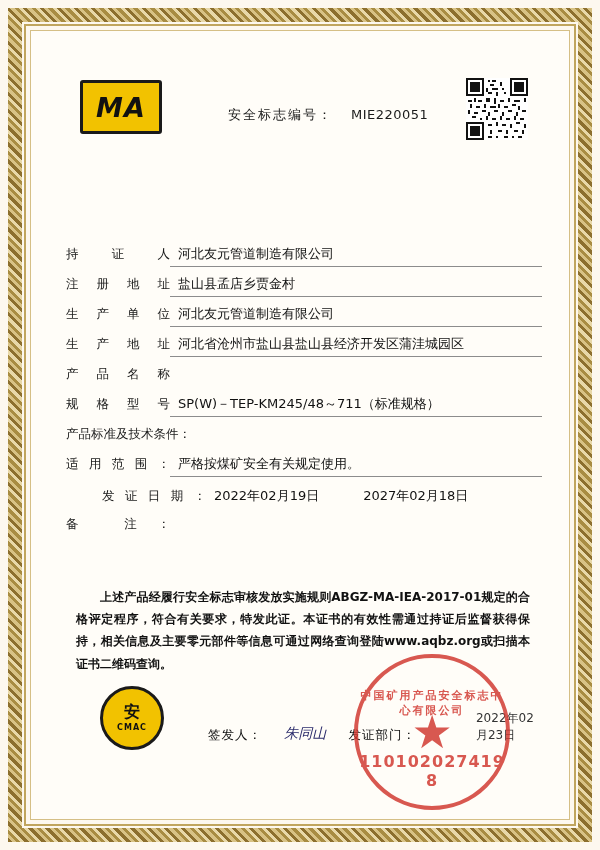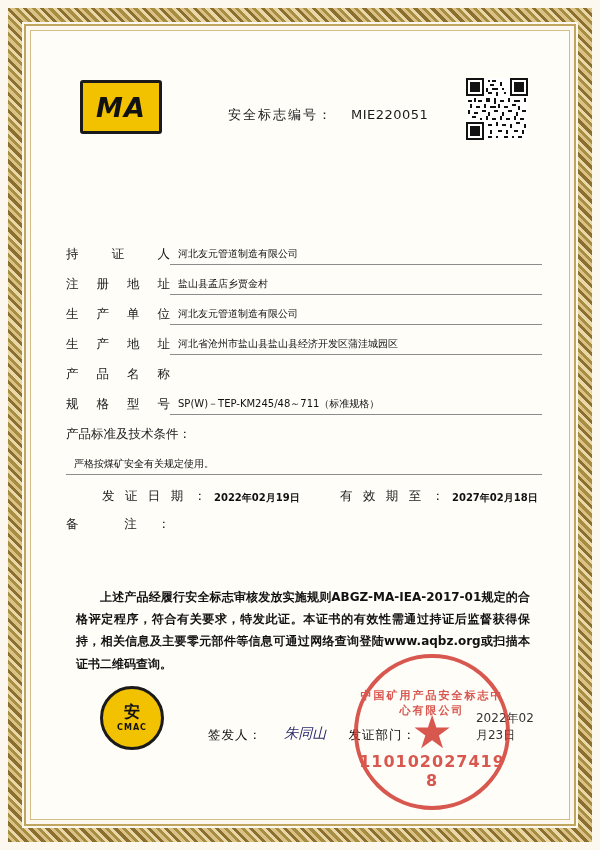--- a/index.html
+++ b/index.html
@@ -138,28 +138,28 @@
     padding-bottom: 3px;
     font-family: "DejaVu Sans", "Liberation Sans", sans-serif;
   }
   .field-label.wide {
     width: 160px;
     text-align-last: left;
   }
   .field-value {
     flex: 1;
     border-bottom: 1px solid #8c8c8c;
-    font-size: 10px;
+    font-size: 13px;
     padding: 0 0 3px 8px;
     color: #111;
     font-family: "DejaVu Sans", "Liberation Sans", sans-serif;
     white-space: nowrap;
     overflow: hidden;
   }
-  .field-value.nb { border-bottom: none; font-weight: bold; }
+  .field-value.nb { border-bottom: none; }
 
   .two-col {
     display: flex;
     align-items: flex-end;
     margin-bottom: 5px;
     height: 25px;
   }
   .two-col .seg {
     display: flex;
     align-items: flex-end;
@@ -396,30 +396,30 @@
       <div class="field-row">
         <div class="field-label">规格型号</div>
         <div class="field-value">SP(W)－TEP-KM245/48～711（标准规格）</div>
       </div>
 
       <div class="field-row">
         <div class="field-label wide">产品标准及技术条件：</div>
       </div>
 
       <div class="field-row">
+        <div class="field-label">适用范围：</div>
         <div class="field-value">严格按煤矿安全有关规定使用。</div>
       </div>
 
       <div class="two-col">
         <div class="seg">
           <div class="field-label">发证日期：</div>
           <div class="field-value nb">2022年02月19日</div>
         </div>
         <div class="seg">
-          <div class="field-label">有效期至：</div>
           <div class="field-value nb">2027年02月18日</div>
         </div>
       </div>
 
       <div class="field-row">
         <div class="field-label">备 注：</div>
         <div class="field-value nb"></div>
       </div>
 
     </div>

